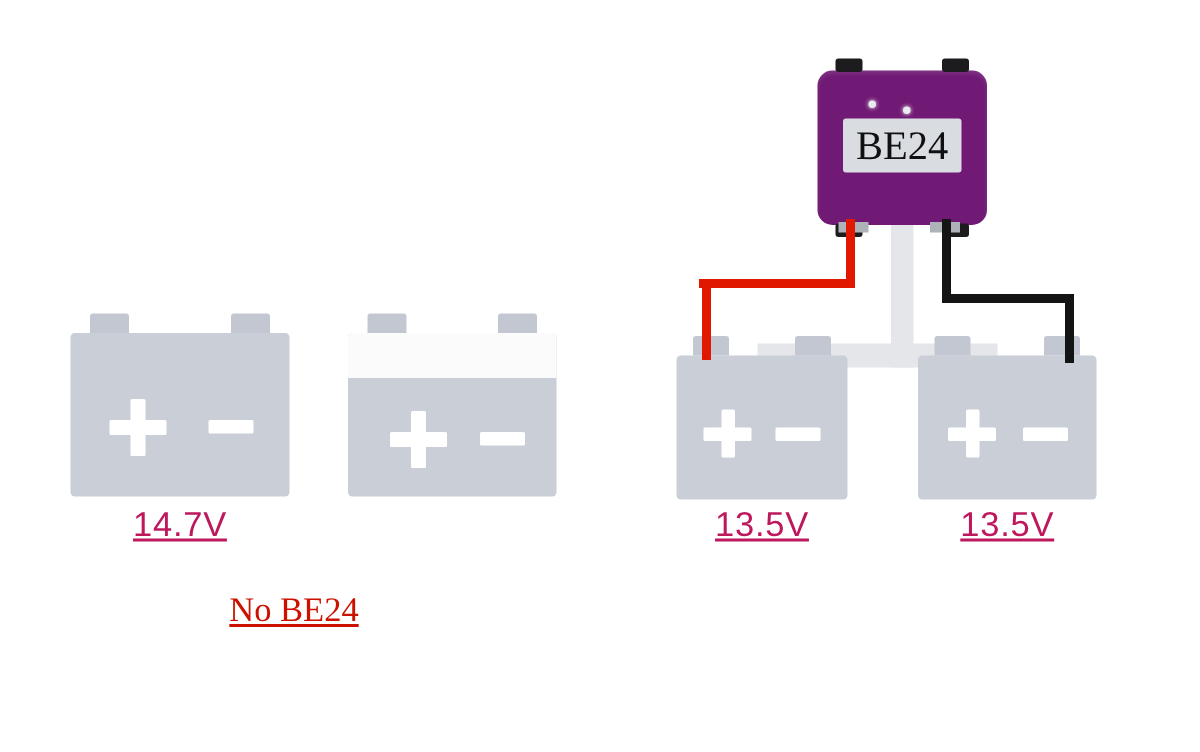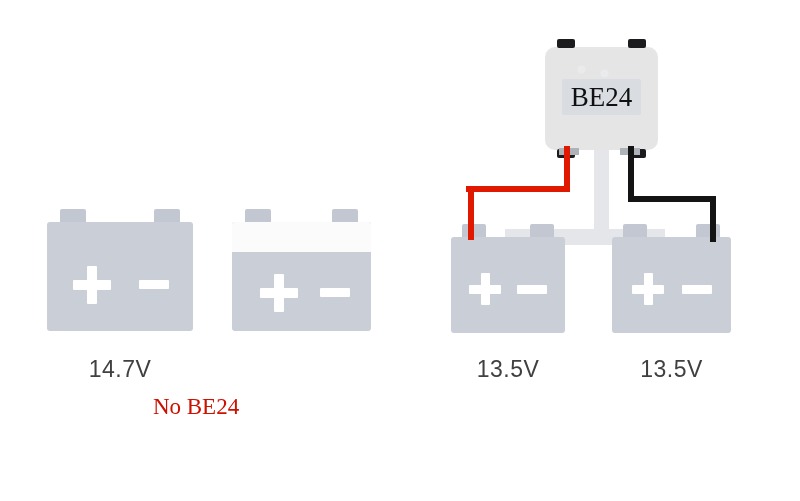--- a/index.html
+++ b/index.html
@@ -36,36 +36,36 @@
   .sym.plus { width:38px; height:38px; }
   .sym.plus i.h { left:0; top:14px; width:38px; height:10px; }
   .sym.plus i.v { left:14px; top:0; width:10px; height:38px; }
   .sym.plus.small { width:32px; height:32px; }
   .sym.plus.small i.h { top:12px; width:32px; height:9px; }
   .sym.plus.small i.v { left:12px; width:9px; height:32px; }
   .sym.minus { width:30px; height:9px; }
   .sym.minus i.h { left:0; top:0; width:30px; height:9px; }
 
   .vlabel {
-    position:absolute; top:356px; height:28px;
-    text-align:center; font-size:23px; color:#404040;
-    letter-spacing:0.5px; z-index:5;
+    position:absolute; top:336px; height:28px;
+    text-align:center; font-size:23px; color:#be185d;
+    letter-spacing:0.5px; z-index:5;text-decoration:underline;
   }
 
   .caption {
     position:absolute; top:394px; height:28px;
     text-align:center;
     font-family:"Liberation Serif", serif;
-    font-size:23px; color:#cc1100; z-index:5;
+    font-size:23px; color:#cc1100; z-index:5;text-decoration:underline;
   }
 
   
   .device {
     position:absolute; left:545px; top:47px; width:113px; height:103px;
-    background:#e5e5e5; border-radius:10px; z-index:3;
+    background:#701a75; border-radius:10px; z-index:3;
     box-shadow: inset 0 2px 3px rgba(255,255,255,0.12);
   }
   .device .dtab {
     position:absolute; width:18px; height:9px; background:#1c1c1e; border-radius:2px;
   }
   .device .dtab.tl { left:12px;  top:-8px; }
   .device .dtab.tr { right:12px; top:-8px; }
   .device .dtab.bl { left:12px;  bottom:-8px; }
   .device .dtab.br { right:12px; bottom:-8px; }
   .device .led {

